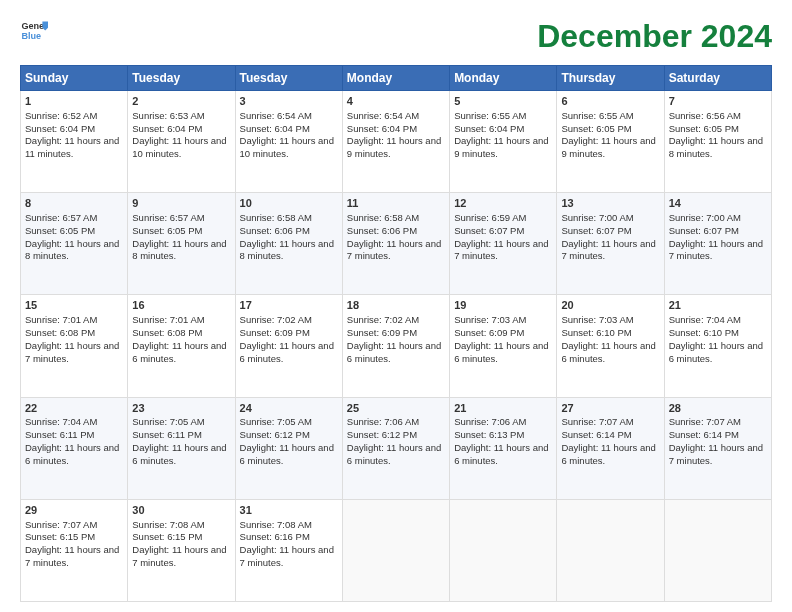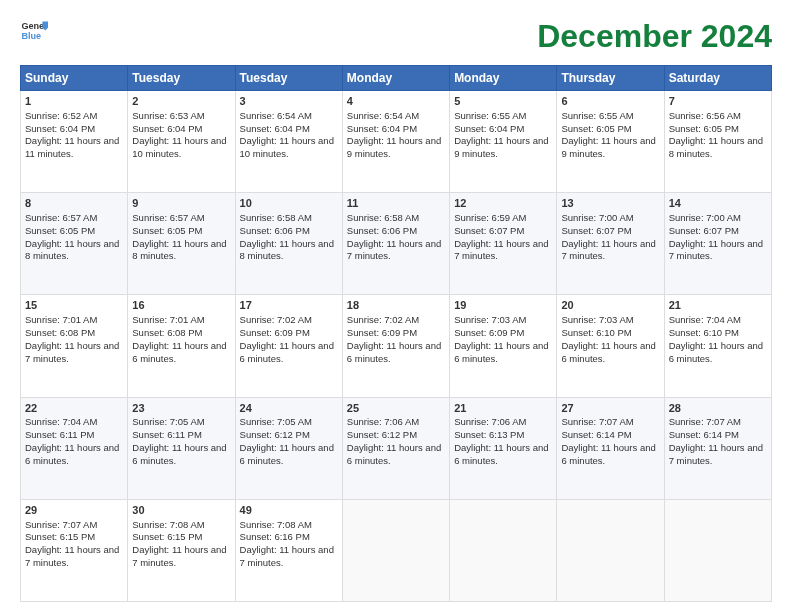--- a/index.html
+++ b/index.html
@@ -144,21 +144,21 @@
           <td><span class="day-num">23</span>Sunrise: 7:05 AM<br>Sunset: 6:11 PM<br>Daylight: 11 hours and 6 minutes.</td>
           <td><span class="day-num">24</span>Sunrise: 7:05 AM<br>Sunset: 6:12 PM<br>Daylight: 11 hours and 6 minutes.</td>
           <td><span class="day-num">25</span>Sunrise: 7:06 AM<br>Sunset: 6:12 PM<br>Daylight: 11 hours and 6 minutes.</td>
           <td><span class="day-num">21</span>Sunrise: 7:06 AM<br>Sunset: 6:13 PM<br>Daylight: 11 hours and 6 minutes.</td>
           <td><span class="day-num">27</span>Sunrise: 7:07 AM<br>Sunset: 6:14 PM<br>Daylight: 11 hours and 6 minutes.</td>
           <td><span class="day-num">28</span>Sunrise: 7:07 AM<br>Sunset: 6:14 PM<br>Daylight: 11 hours and 7 minutes.</td>
         </tr>
         <tr>
           <td><span class="day-num">29</span>Sunrise: 7:07 AM<br>Sunset: 6:15 PM<br>Daylight: 11 hours and 7 minutes.</td>
           <td><span class="day-num">30</span>Sunrise: 7:08 AM<br>Sunset: 6:15 PM<br>Daylight: 11 hours and 7 minutes.</td>
-          <td><span class="day-num">49</span>Sunrise: 7:08 AM<br>Sunset: 6:16 PM<br>Daylight: 11 hours and 7 minutes.</td>
+          <td><span class="day-num">31</span>Sunrise: 7:08 AM<br>Sunset: 6:16 PM<br>Daylight: 11 hours and 7 minutes.</td>
           <td class="empty"></td>
           <td class="empty"></td>
           <td class="empty"></td>
           <td class="empty"></td>
         </tr>
       </tbody>
   </table>
 </div>
 
 </body></html>

